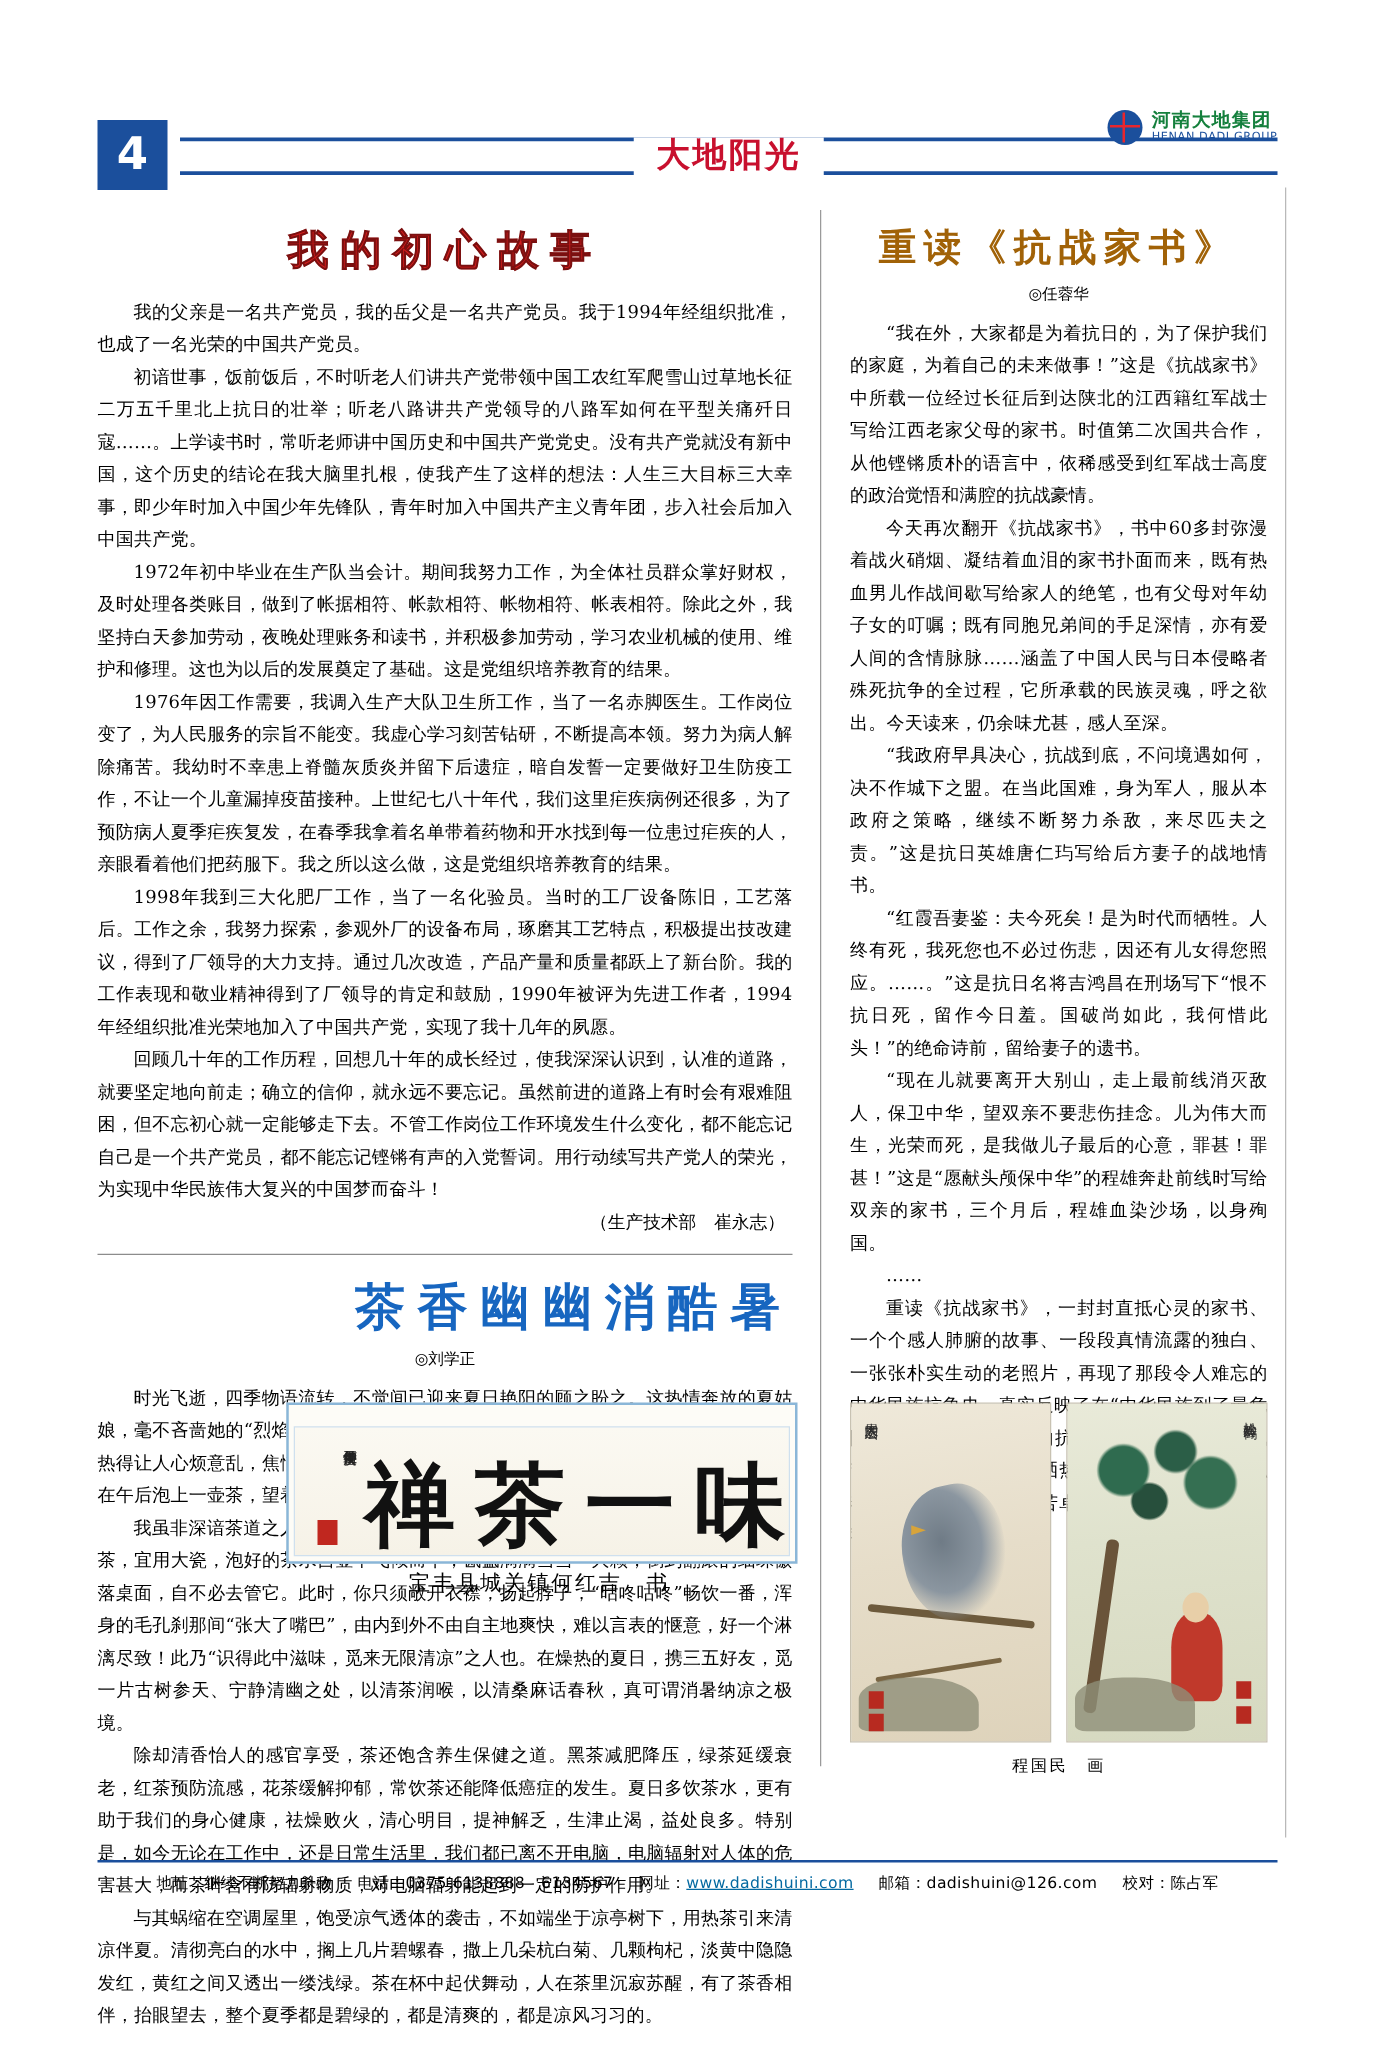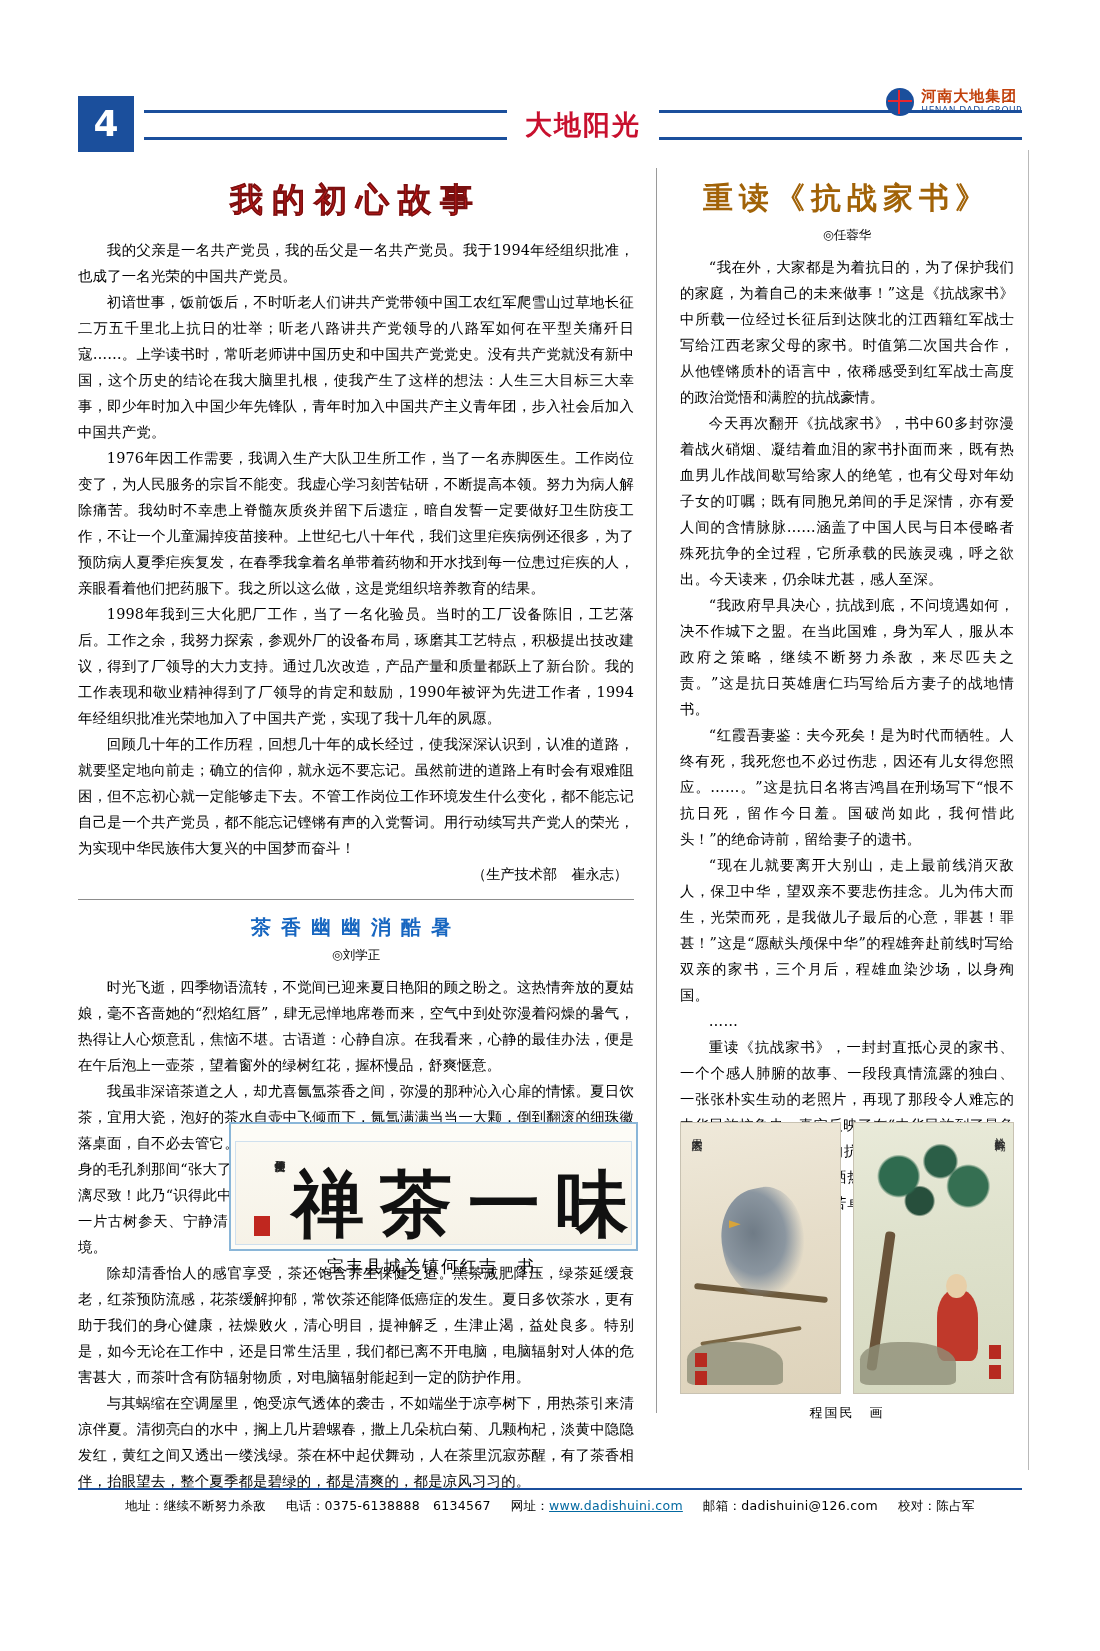--- a/index.html
+++ b/index.html
@@ -102,21 +102,21 @@
     position: absolute;
     left: 12px; top: 2px;
     width: 2px; height: 24px;
     background: #e8262d;
   }
   .logo-text { line-height: 1.15; }
   .logo-cn {
     font-family: "DejaVu Sans", "Liberation Sans", sans-serif;
     font-weight: bold;
     font-size: 15px;
-    color: #c2410c;
+    color: #15803d;
     letter-spacing: 1px;
   }
   .logo-en {
     font-family: "DejaVu Sans", "Liberation Sans", sans-serif;
     font-size: 9px;
     color: #1b4f9c;
     letter-spacing: .5px;
   }
 
   
@@ -154,24 +154,24 @@
     text-align: center;
     font-family: "DejaVu Sans", "Liberation Sans", sans-serif;
     font-weight: bold;
     font-size: 33px;
     color: #d21c1c;
     letter-spacing: 9px;
     margin: 0 0 14px 0;
     -webkit-text-stroke: 0.6px #7a1010;
   }
   .headline-blue {
-    text-align: center;
-    font-family: "DejaVu Sans", "Liberation Sans", sans-serif;
-    font-weight: bold;
-    font-size: 20px;
+    text-align: right;
+    font-family: "DejaVu Sans", "Liberation Sans", sans-serif;
+    font-weight: bold;
+    font-size: 40px;
     color: #1766c0;
     letter-spacing: 10px;
     margin: 0 0 6px 0;
   }
   .headline-green {
     text-align: center;
     font-family: "DejaVu Sans", "Liberation Sans", sans-serif;
     font-weight: bold;
     font-size: 30px;
     color: #a16207;
@@ -428,20 +428,21 @@
 
   <div class="col-sep"></div>
   <div class="right-edge-line"></div>
 
   <div class="col-left">
 
     <div>
       <h1 class="headline-main">我的初心故事</h1>
       <p class="body">我的父亲是一名共产党员，我的岳父是一名共产党员。我于1994年经组织批准，也成了一名光荣的中国共产党员。</p>
       <p class="body">初谙世事，饭前饭后，不时听老人们讲共产党带领中国工农红军爬雪山过草地长征二万五千里北上抗日的壮举；听老八路讲共产党领导的八路军如何在平型关痛歼日寇……。上学读书时，常听老师讲中国历史和中国共产党党史。没有共产党就没有新中国，这个历史的结论在我大脑里扎根，使我产生了这样的想法：人生三大目标三大幸事，即少年时加入中国少年先锋队，青年时加入中国共产主义青年团，步入社会后加入中国共产党。</p>
+      <p class="body">1972年初中毕业在生产队当会计。期间我努力工作，为全体社员群众掌好财权，及时处理各类账目，做到了帐据相符、帐款相符、帐物相符、帐表相符。除此之外，我坚持白天参加劳动，夜晚处理账务和读书，并积极参加劳动，学习农业机械的使用、维护和修理。这也为以后的发展奠定了基础。这是党组织培养教育的结果。</p>
       <p class="body">1976年因工作需要，我调入生产大队卫生所工作，当了一名赤脚医生。工作岗位变了，为人民服务的宗旨不能变。我虚心学习刻苦钻研，不断提高本领。努力为病人解除痛苦。我幼时不幸患上脊髓灰质炎并留下后遗症，暗自发誓一定要做好卫生防疫工作，不让一个儿童漏掉疫苗接种。上世纪七八十年代，我们这里疟疾病例还很多，为了预防病人夏季疟疾复发，在春季我拿着名单带着药物和开水找到每一位患过疟疾的人，亲眼看着他们把药服下。我之所以这么做，这是党组织培养教育的结果。</p>
       <p class="body">1998年我到三大化肥厂工作，当了一名化验员。当时的工厂设备陈旧，工艺落后。工作之余，我努力探索，参观外厂的设备布局，琢磨其工艺特点，积极提出技改建议，得到了厂领导的大力支持。通过几次改造，产品产量和质量都跃上了新台阶。我的工作表现和敬业精神得到了厂领导的肯定和鼓励，1990年被评为先进工作者，1994年经组织批准光荣地加入了中国共产党，实现了我十几年的夙愿。</p>
       <p class="body">回顾几十年的工作历程，回想几十年的成长经过，使我深深认识到，认准的道路，就要坚定地向前走；确立的信仰，就永远不要忘记。虽然前进的道路上有时会有艰难阻困，但不忘初心就一定能够走下去。不管工作岗位工作环境发生什么变化，都不能忘记自己是一个共产党员，都不能忘记铿锵有声的入党誓词。用行动续写共产党人的荣光，为实现中华民族伟大复兴的中国梦而奋斗！</p>
       <p class="sig">（生产技术部　崔永志）</p>
     </div>
 
     <div class="divider-rule"></div>
 
     <div>
       <h1 class="headline-blue">茶香幽幽消酷暑</h1>

